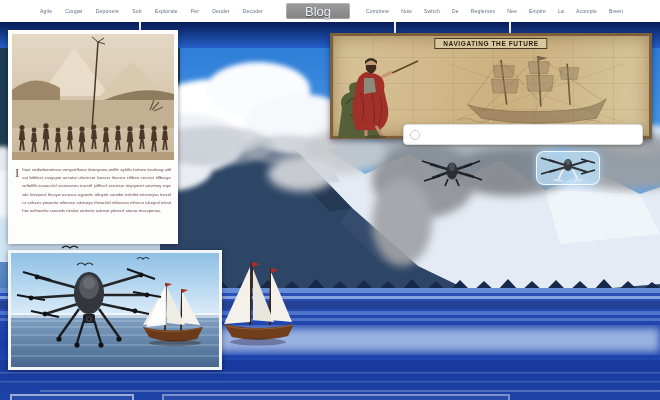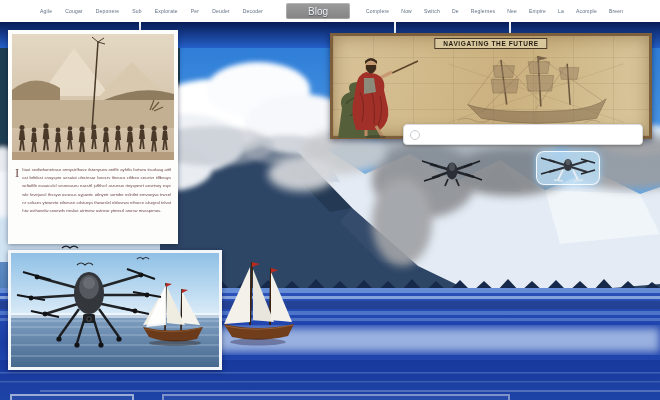--- a/index.html
+++ b/index.html
@@ -8,21 +8,21 @@
         font-family:"Liberation Sans",sans-serif;background:#0b2168;}
 
   
   .nav{position:absolute;left:0;top:0;width:660px;height:22px;background:#ffffff;
        display:flex;align-items:center;padding:0 26px 0 40px;z-index:40;}
   .nav-item{font-size:5px;color:#5f6e84;letter-spacing:.2px;white-space:nowrap;
             margin-right:13px;cursor:pointer;}
   .nav-item.r{margin-right:12px;}
   .nav-blog{height:16px;min-width:64px;margin:0 16px 0 10px;border-radius:2px;
             background:linear-gradient(#9c9c9c,#838383);color:#e9eef6;
-            font-size:10px;display:flex;align-items:center;justify-content:center;
+            font-size:13px;display:flex;align-items:center;justify-content:center;
             text-shadow:0 1px 1px rgba(0,0,0,.4);cursor:pointer;
             box-shadow:inset 0 0 0 1px rgba(255,255,255,.25);}
 
   
   .hero{position:absolute;left:0;top:22px;width:660px;height:378px;}
   .scene{position:absolute;left:0;top:0;width:660px;height:378px;display:block;}
 
   
   .left-panel{position:absolute;left:8px;top:30px;width:170px;height:214px;
               background:#fdfdfc;z-index:20;box-shadow:0 1px 5px rgba(0,10,40,.45);

